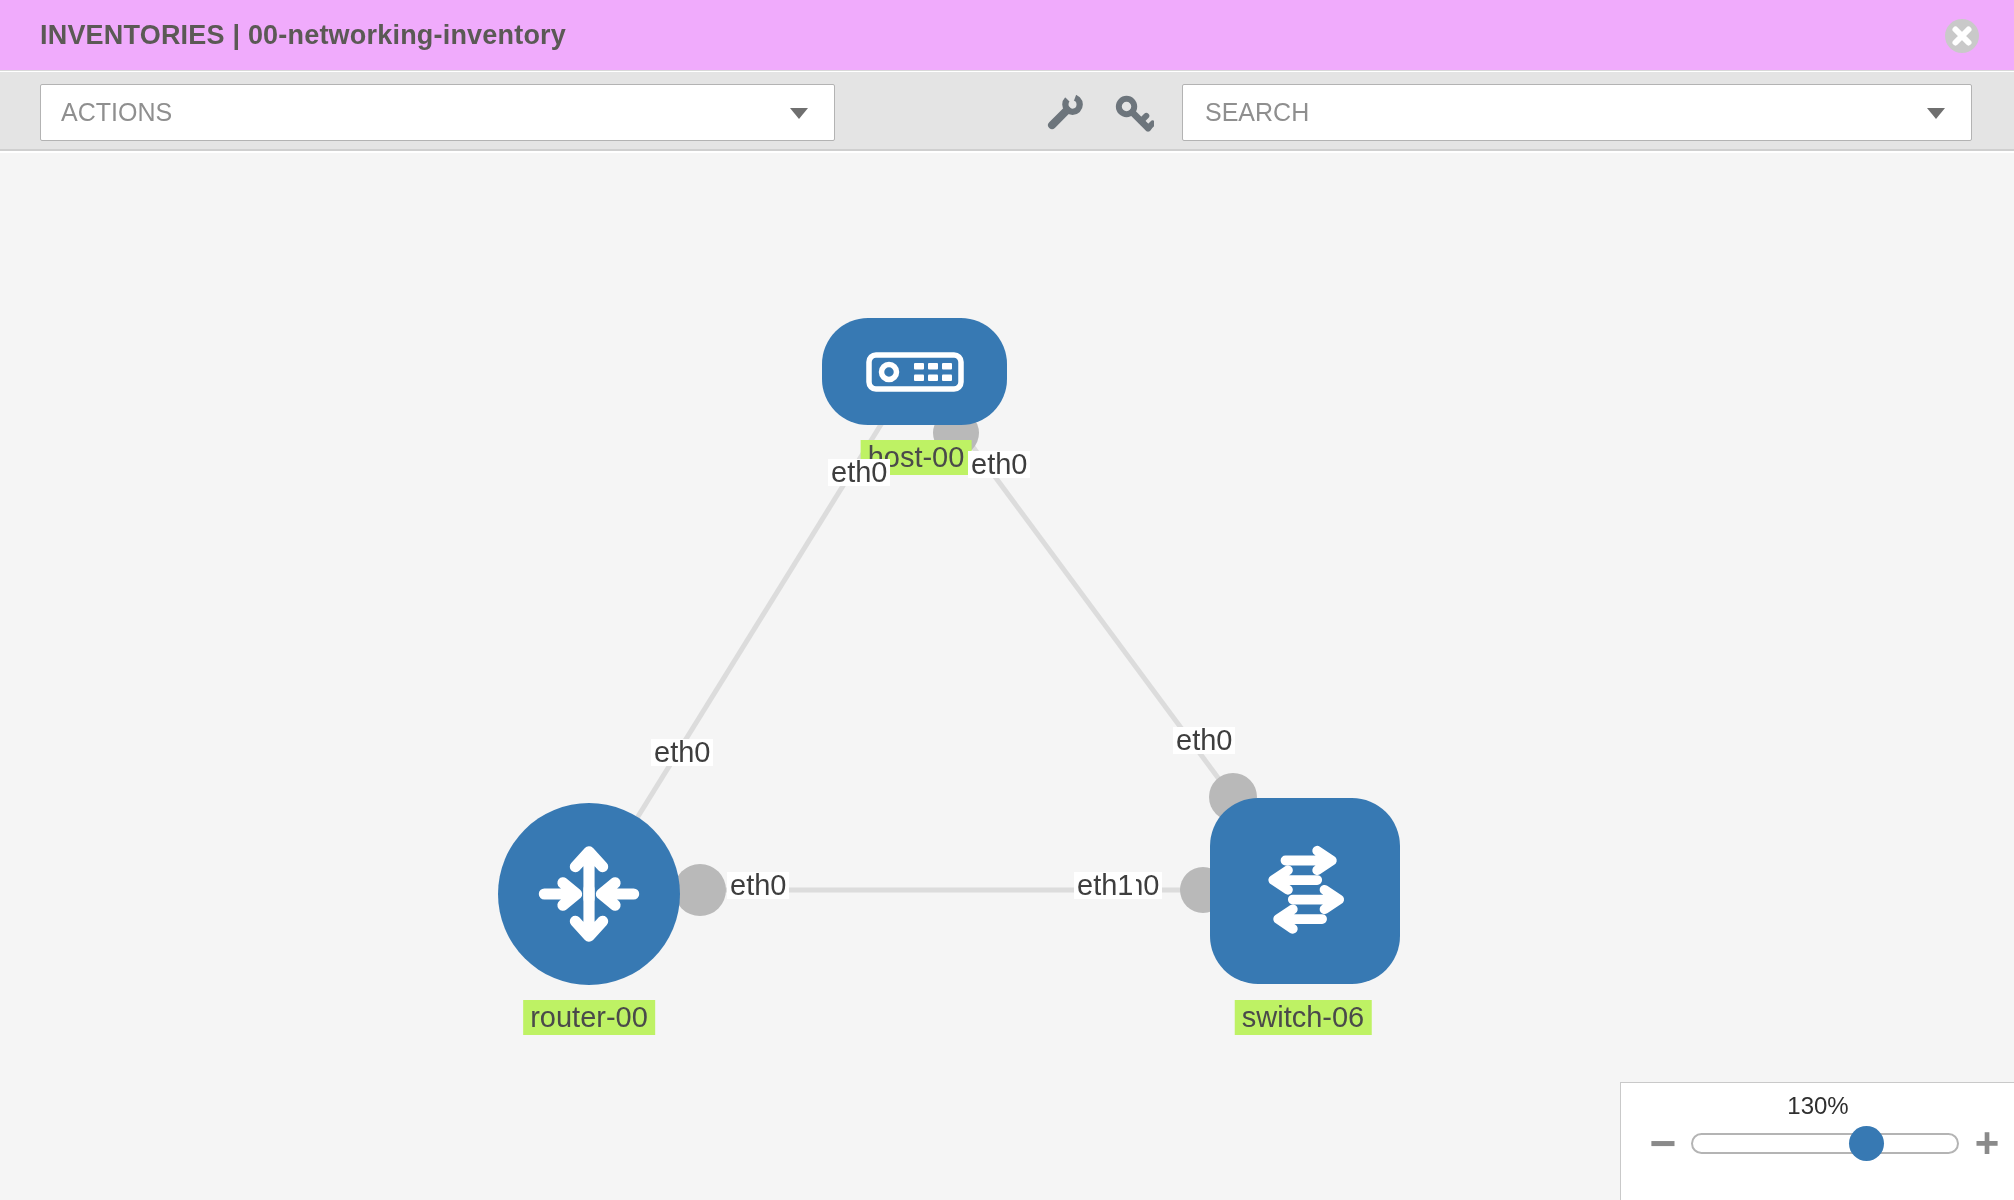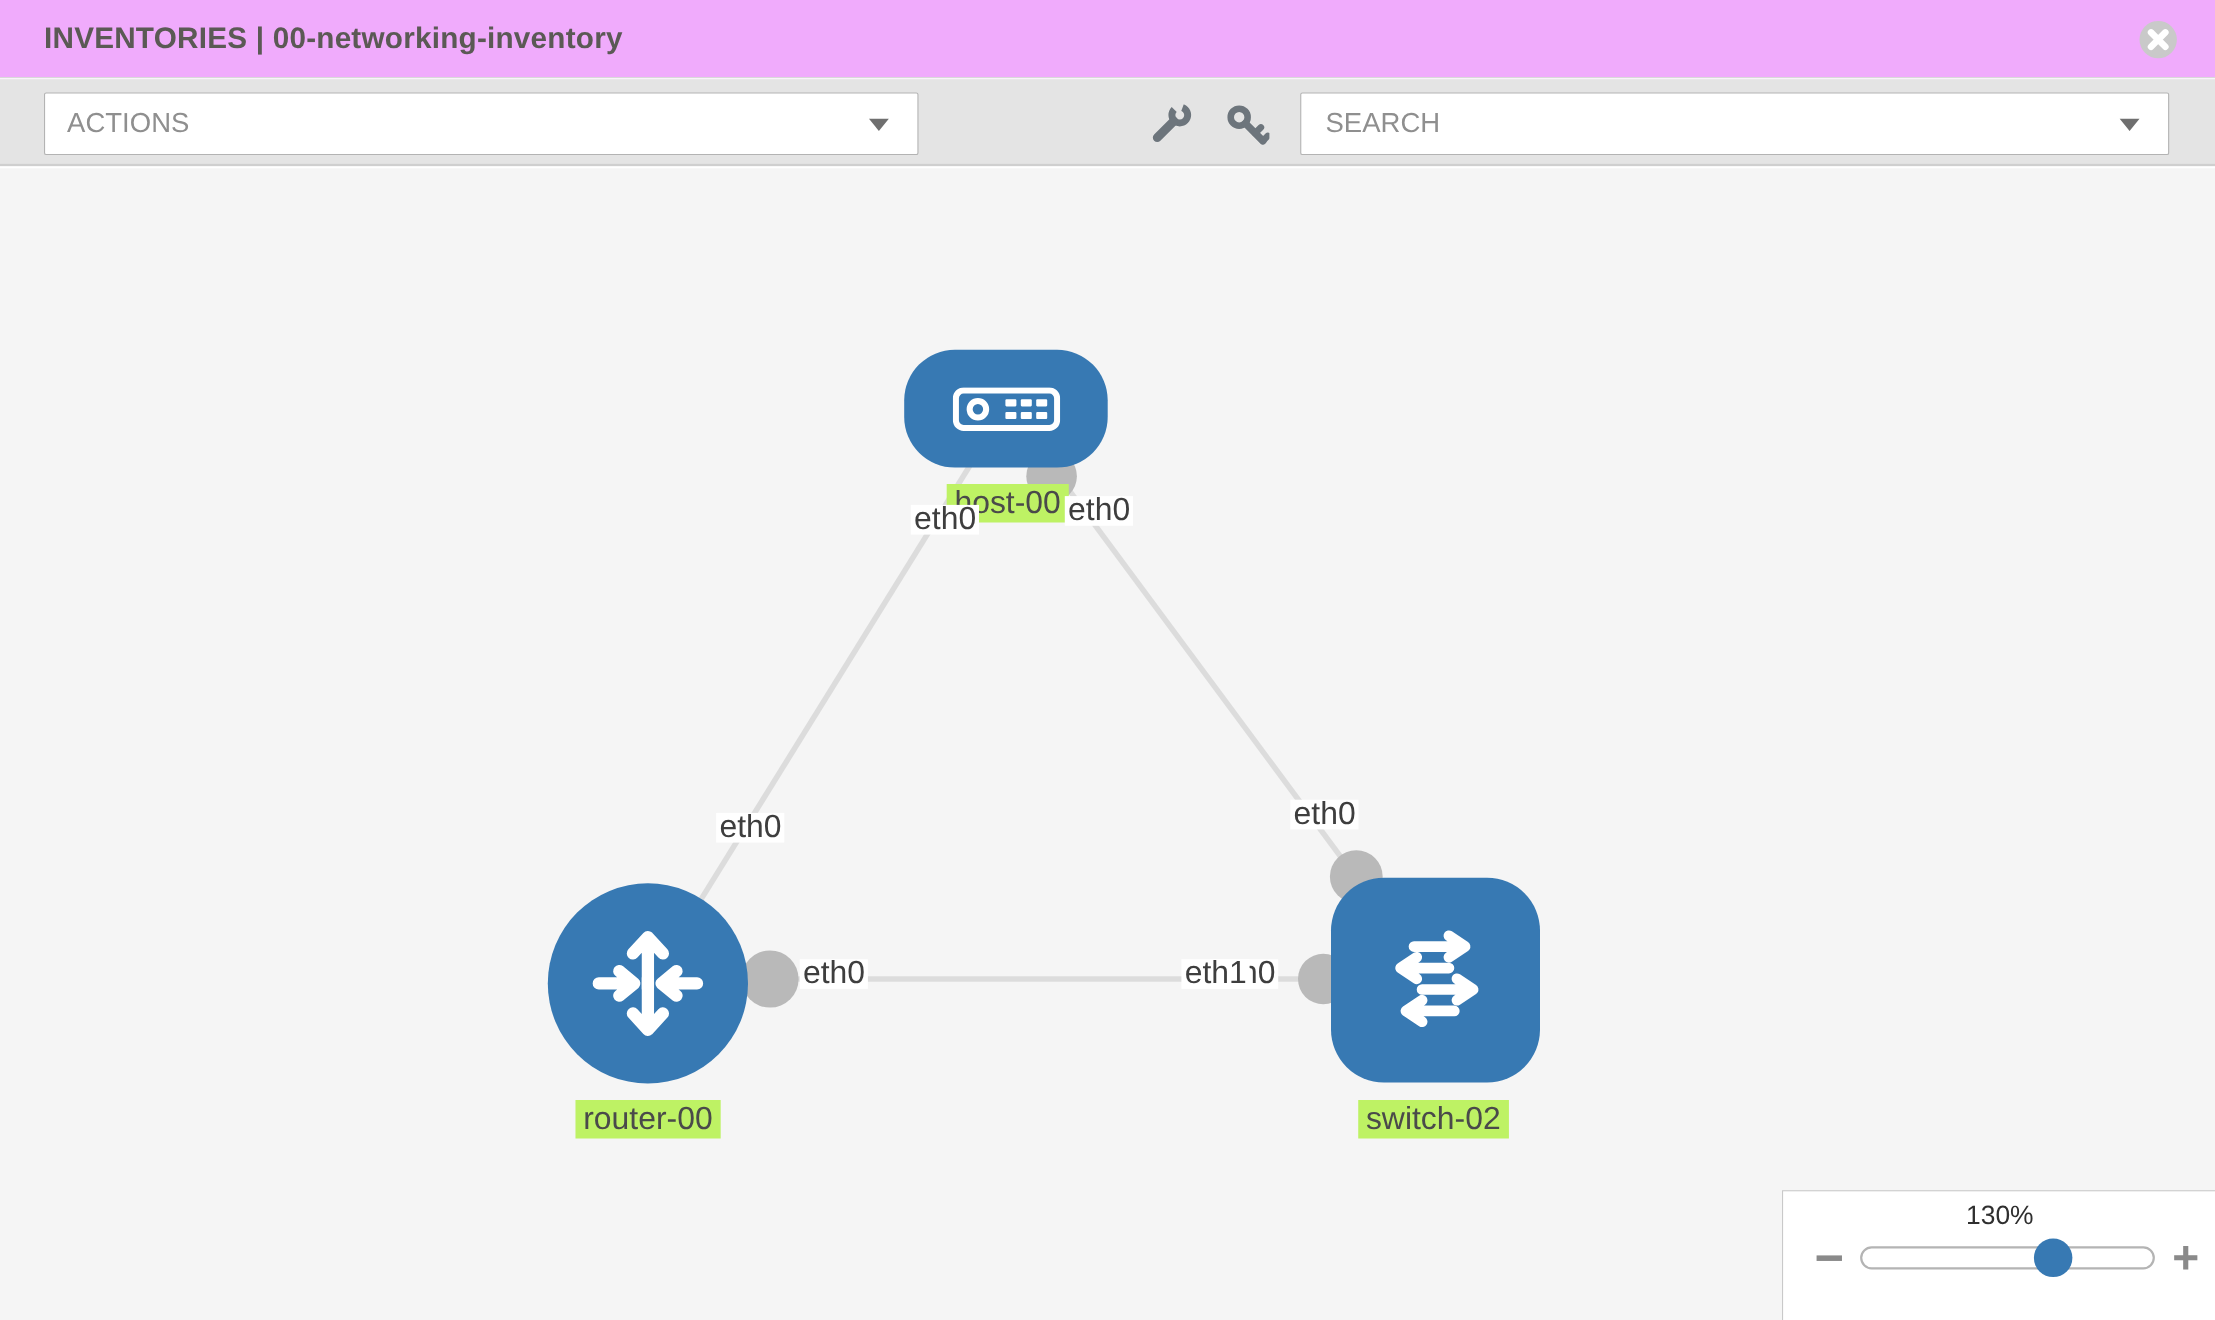--- a/index.html
+++ b/index.html
@@ -141,21 +141,21 @@
       <svg width="122" height="122" viewBox="0 0 100 100" fill="none" stroke="#fff" stroke-width="8" stroke-linecap="round" stroke-linejoin="round">
         <path d="M34 25 L66 25 M60 17 L72 25 L60 33"></path>
         <path d="M60 41 L30 41 M36 33 L24 41 L36 49"></path>
         <path d="M40 57 L72 57 M66 49 L78 57 L66 65"></path>
         <path d="M64 73 L34 73 M40 65 L28 73 L40 81"></path>
       </svg>
     </div>
 
     <span class="nodelabel host">host-00</span>
     <span class="nodelabel router">router-00</span>
-    <span class="nodelabel switch">switch-02</span>
+    <span class="nodelabel switch">switch-06</span>
 
     <span class="iface l1-host">eth0</span>
     <span class="iface l2-host">eth0</span>
     <span class="iface l1-router">eth0</span>
     <span class="iface l2-switch">eth0</span>
     <span class="iface l3-router">eth0</span>
     <span class="iface l3-back">eth0</span>
     <span class="iface l3-front">eth1</span>
 
     <div class="zoompanel">

